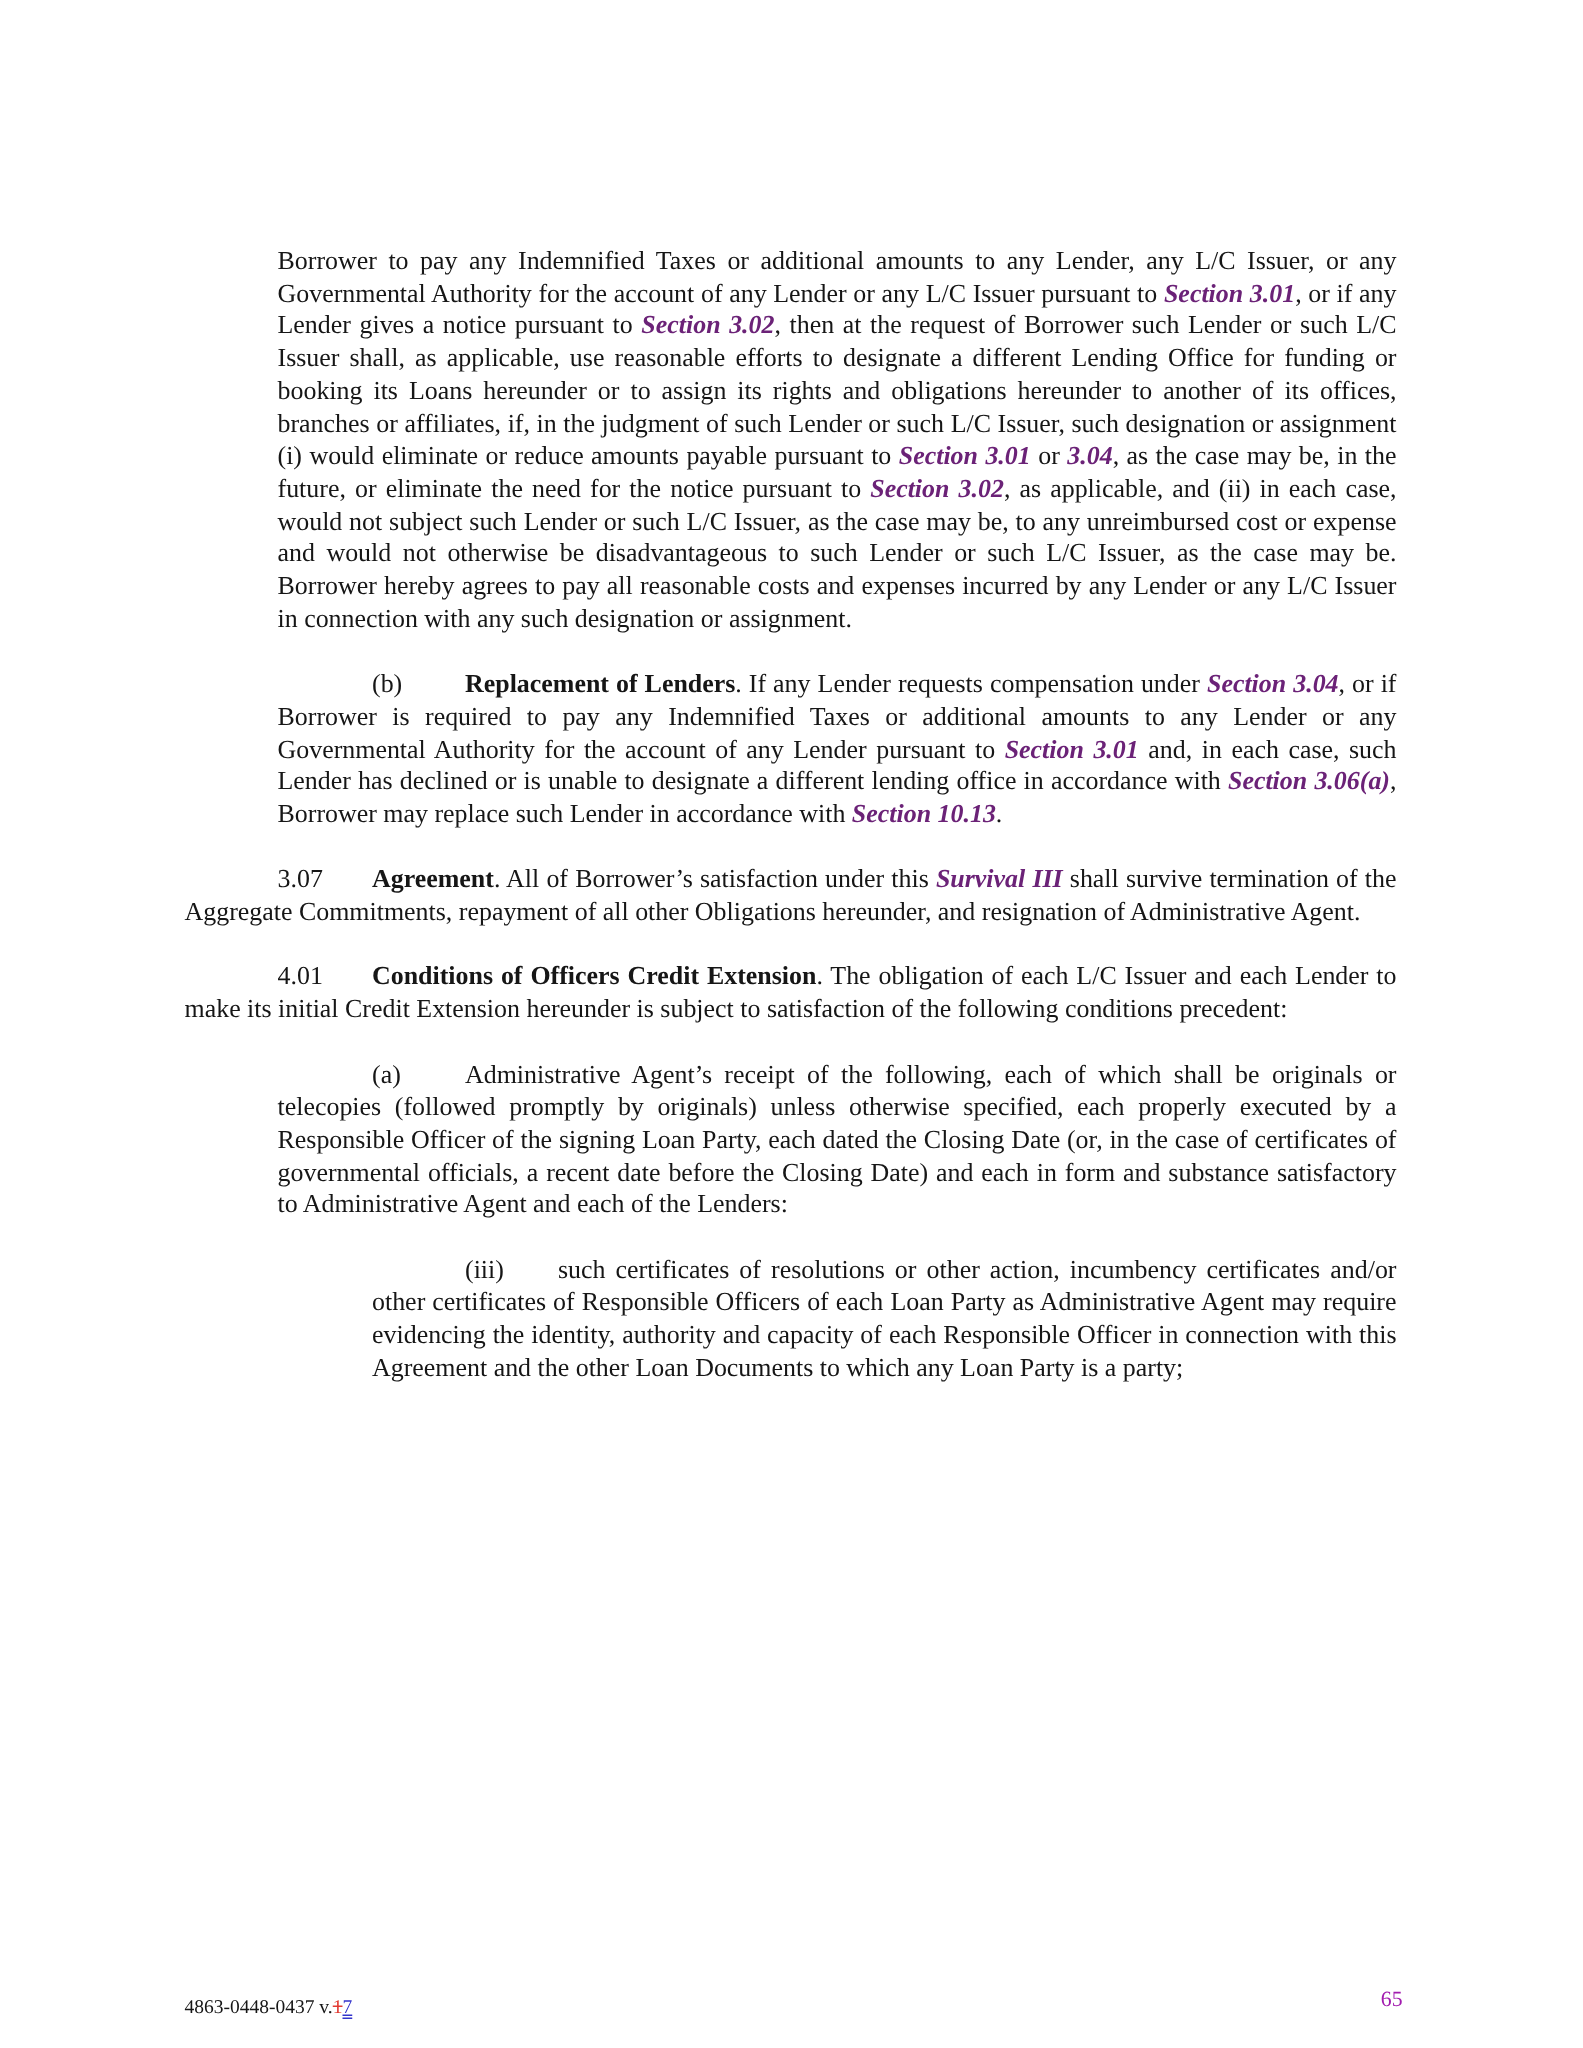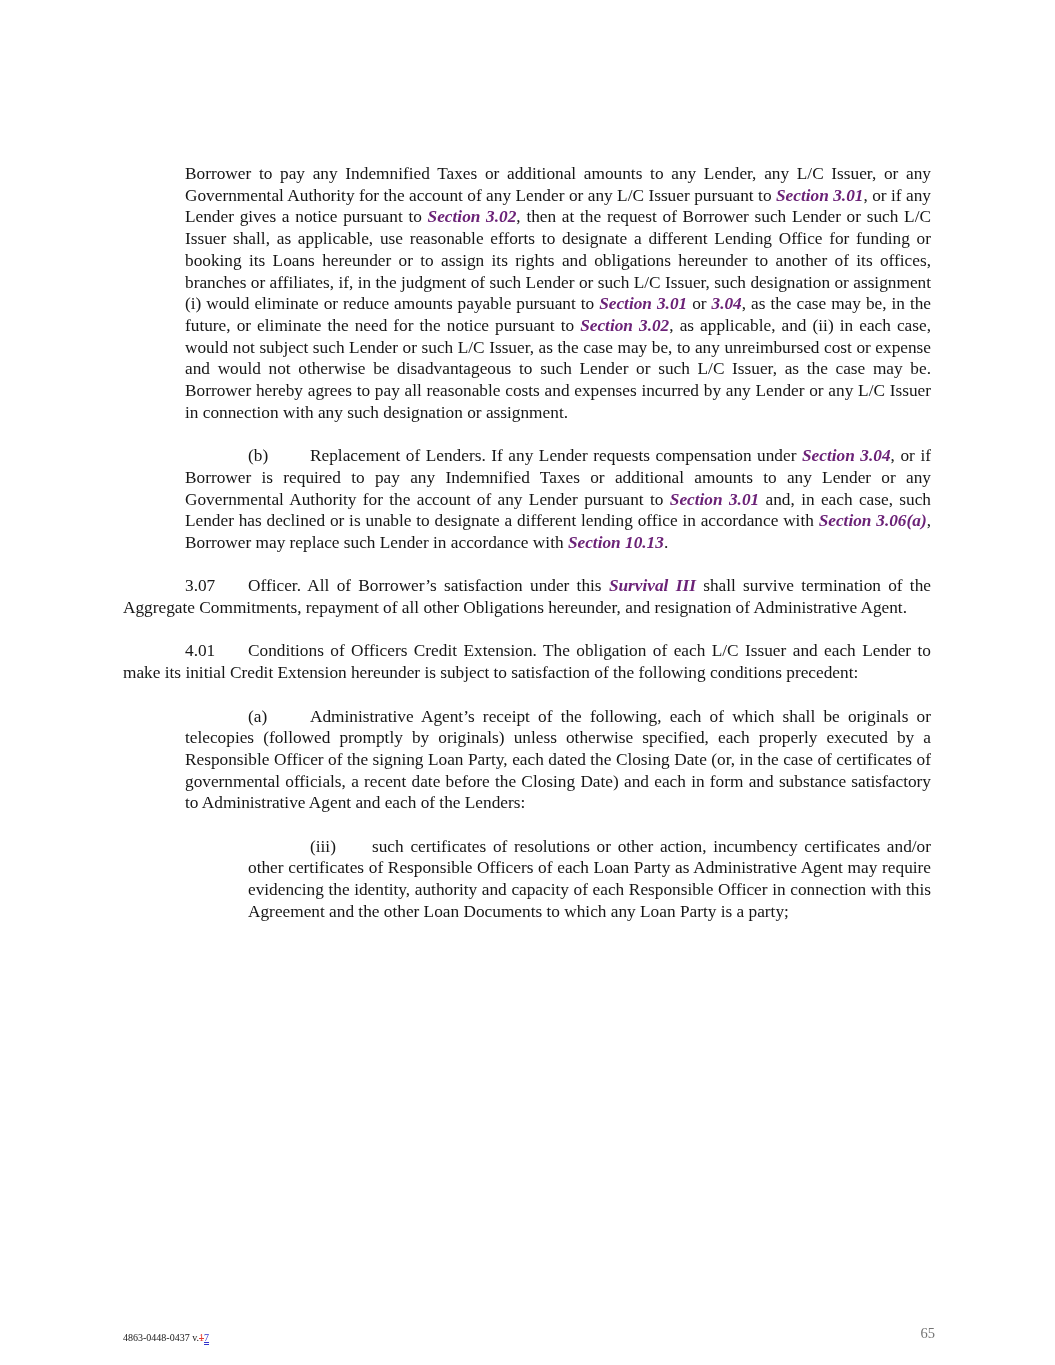--- a/index.html
+++ b/index.html
@@ -44,61 +44,61 @@
   
   .kind-num { text-indent: 62px; }
   .kind-num .marker { width: 63px; }
   
   .kind-art { text-indent: 0; }
   .kind-art .marker { width: 62px; }
   
   .kind-sub2 { margin-left: 125px; width: 683px; text-indent: 62px; }
   .kind-sub2 .marker { width: 62px; }
 
-  .run-bold { font-weight: normal; }
+  .run-bold { font-weight: bold; }
   .run-ref {
     font-weight: bold;
     font-style: italic;
     color: var(--ref-color, #6b2277);
   }
   .run-deleted {
     color: var(--deleted-color, #e23b33);
     text-decoration: line-through;
   }
   .run-inserted {
     color: var(--inserted-color, #3333cc);
     text-decoration: underline;
     text-decoration-style: double;
     text-decoration-thickness: 1px;
   }
   .footer-id {
     position: absolute;
     left: 123px;
     top: 1286px;
-    font-size: 10px;
+    font-size: 13px;
     line-height: 17px;
     color: #161616;
     text-align: right;
   }
   .footer-page {
     position: absolute;
     right: 120px;
     top: 1281px;
     font-size: 14.5px;
     line-height: 18px;
-    color: #737373;
+    color: #a21caf;
   }
 </style>
 </head>
 <body>
 
 <div class="page">
   <div class="doc-body" id="doc-body">
       <p class="para kind-cont1"><span>Borrower to pay any Indemnified Taxes or additional amounts to any Lender, any L/C Issuer, or any Governmental Authority for the account of any Lender or any L/C Issuer pursuant to </span><span class="run-ref">Section 3.01</span><span>, or if any Lender gives a notice pursuant to </span><span class="run-ref">Section 3.02</span><span>, then at the request of Borrower such Lender or such L/C Issuer shall, as applicable, use reasonable efforts to designate a different Lending Office for funding or booking its Loans hereunder or to assign its rights and obligations hereunder to another of its offices, branches or affiliates, if, in the judgment of such Lender or such L/C Issuer, such designation or assignment (i) would eliminate or reduce amounts payable pursuant to </span><span class="run-ref">Section 3.01</span><span> or </span><span class="run-ref">3.04</span><span>, as the case may be, in the future, or eliminate the need for the notice pursuant to </span><span class="run-ref">Section 3.02</span><span>, as applicable, and (ii) in each case, would not subject such Lender or such L/C Issuer, as the case may be, to any unreimbursed cost or expense and would not otherwise be disadvantageous to such Lender or such L/C Issuer, as the case may be. Borrower hereby agrees to pay all reasonable costs and expenses incurred by any Lender or any L/C Issuer in connection with any such designation or assignment.</span></p>
       <p class="para kind-sub1"><span class="marker">(b)</span><span class="run-bold">Replacement of Lenders</span><span>. If any Lender requests compensation under </span><span class="run-ref">Section 3.04</span><span>, or if Borrower is required to pay any Indemnified Taxes or additional amounts to any Lender or any Governmental Authority for the account of any Lender pursuant to </span><span class="run-ref">Section 3.01</span><span> and, in each case, such Lender has declined or is unable to designate a different lending office in accordance with </span><span class="run-ref">Section 3.06(a)</span><span>, Borrower may replace such Lender in accordance with </span><span class="run-ref">Section 10.13</span><span>.</span></p>
-      <p class="para kind-num"><span class="marker">3.07</span><span class="run-bold">Officer</span><span>. All of Borrower’s satisfaction under this </span><span class="run-ref">Survival III</span><span> shall survive termination of the Aggregate Commitments, repayment of all other Obligations hereunder, and resignation of Administrative Agent.</span></p>
+      <p class="para kind-num"><span class="marker">3.07</span><span class="run-bold">Agreement</span><span>. All of Borrower’s satisfaction under this </span><span class="run-ref">Survival III</span><span> shall survive termination of the Aggregate Commitments, repayment of all other Obligations hereunder, and resignation of Administrative Agent.</span></p>
       <p class="para kind-num"><span class="marker">4.01</span><span class="run-bold">Conditions of Officers Credit Extension</span><span>. The obligation of each L/C Issuer and each Lender to make its initial Credit Extension hereunder is subject to satisfaction of the following conditions precedent:</span></p>
       <p class="para kind-sub1"><span class="marker">(a)</span><span>Administrative Agent’s receipt of the following, each of which shall be originals or telecopies (followed promptly by originals) unless otherwise specified, each properly executed by a Responsible Officer of the signing Loan Party, each dated the Closing Date (or, in the case of certificates of governmental officials, a recent date before the Closing Date) and each in form and substance satisfactory to Administrative Agent and each of the Lenders:</span></p>
       <p class="para kind-sub2"><span class="marker">(iii)</span><span>such certificates of resolutions or other action, incumbency certificates and/or other certificates of Responsible Officers of each Loan Party as Administrative Agent may require evidencing the identity, authority and capacity of each Responsible Officer in connection with this Agreement and the other Loan Documents to which any Loan Party is a party;</span></p>
     </div>
   <div class="footer-id" id="footer-id"><span>4863-0448-0437 v.</span><span class="run-deleted">1</span><span class="run-inserted">7</span></div>
   <div class="footer-page">65</div>
 </div>
 
 </body></html>

